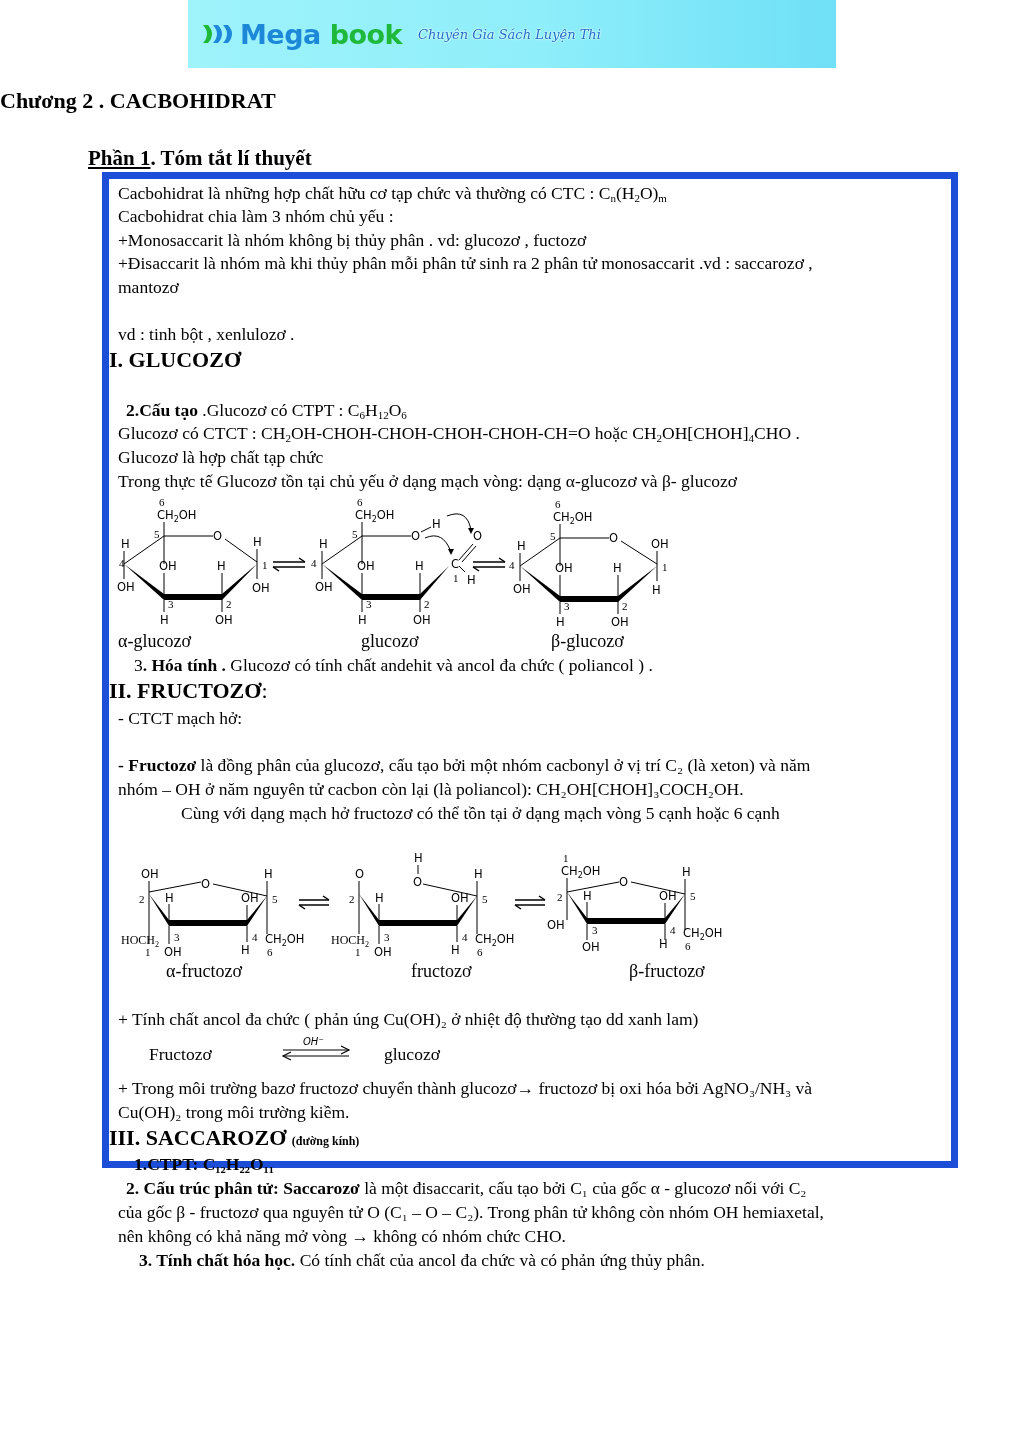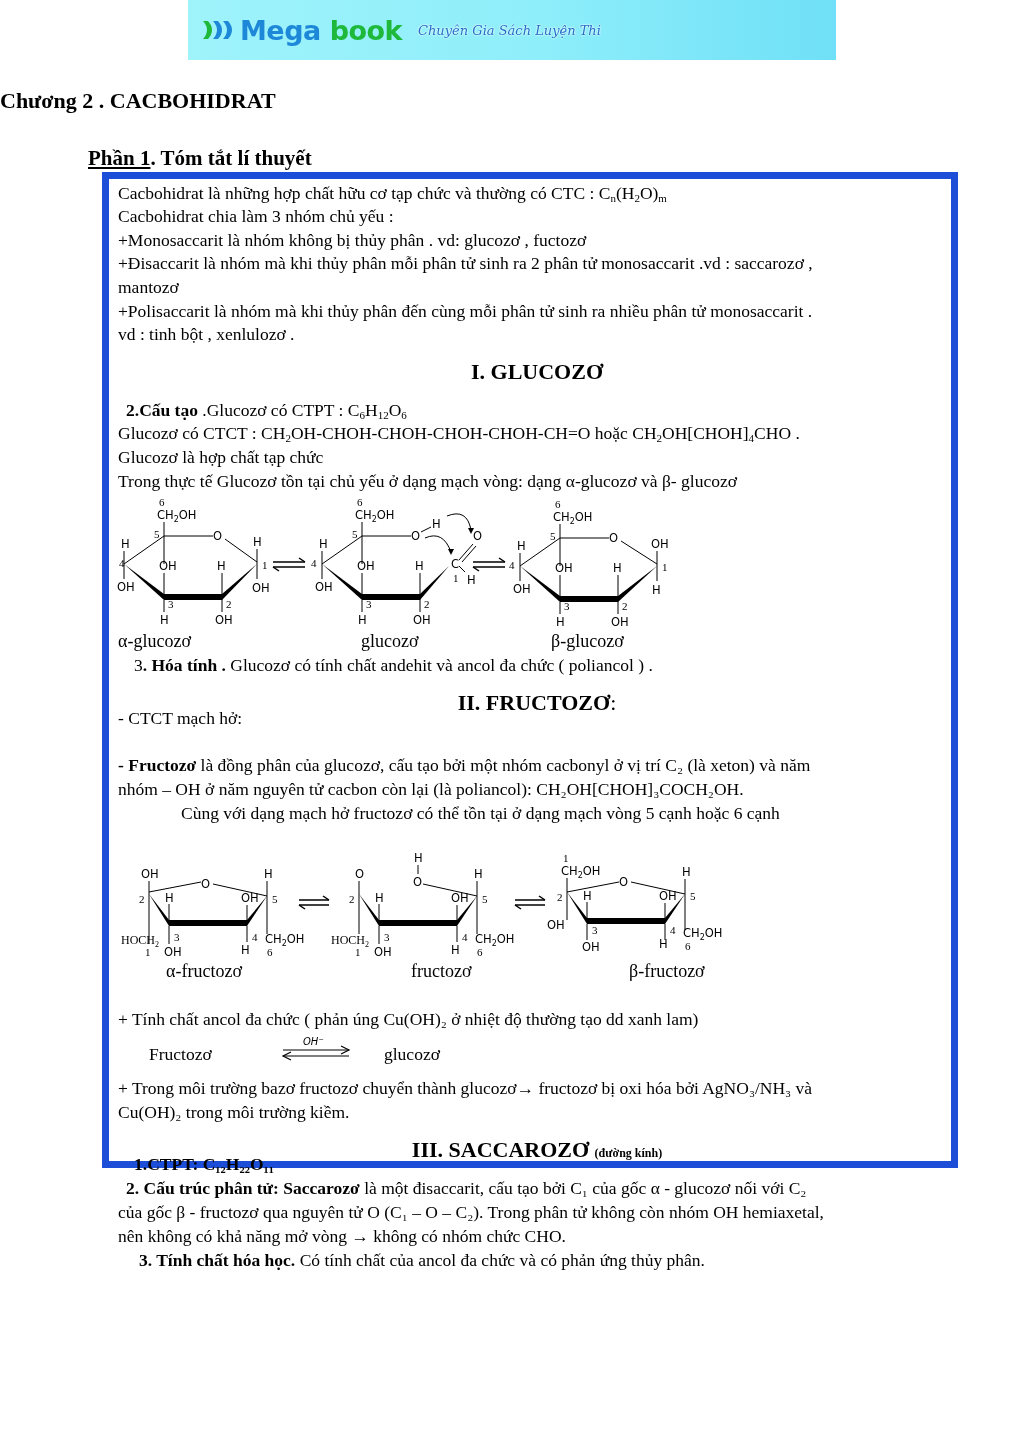--- a/index.html
+++ b/index.html
@@ -1,39 +1,39 @@
 <!DOCTYPE html>
 <html><head>
 <meta charset="utf-8">
 <style>
   html, body { margin: 0; padding: 0; background: #ffffff; }
   body { width: 1024px; height: 1447px; position: relative; overflow: hidden;
          font-family: "Liberation Serif", "DejaVu Serif", serif; color: #000; }
-  .banner { position: absolute; left: 188px; top: 0; width: 648px; height: 60px;
+  .banner { position: absolute; left: 188px; top: 0; width: 648px; height: 68px;
             background: linear-gradient(90deg, #9ff3fb 0%, #8eeefa 55%, #6fe0f7 100%);
             display: flex; align-items: center; }
   .banner-logo-mark { margin-left: 14px; display: flex; align-items: center; }
   .banner-brand { font-family: "DejaVu Sans", sans-serif; font-weight: bold; font-size: 27px;
                   letter-spacing: -0.5px; margin-left: 4px; }
   .banner-brand .mega { color: #1e88d8; }
   .banner-brand .book { color: #1eb83a; }
   .banner-slogan { font-family: "DejaVu Serif", serif; font-style: italic; font-size: 13px;
                    color: #1e6fc8; margin-left: 16px; text-shadow: 0 0 2px #fff, 0 0 2px #fff; }
 
   .chapter-title { position: absolute; left: 0; width: 848px; top: 88px; text-align: left;
                    font-weight: bold; font-size: 22px; }
   .part-title { position: absolute; left: 88px; top: 146px; font-weight: bold; font-size: 21px; }
   .part-title .u { text-decoration: underline; }
 
   .box { position: absolute; left: 102px; top: 172px; width: 856px; height: 996px;
          border: 7px solid #1d4ed8; box-sizing: border-box; }
 
   .t { position: absolute; font-size: 17.5px; line-height: 21px; white-space: nowrap; }
   .b { font-weight: bold; }
-  .h { position: absolute; left: 0; width: 856px; text-align: center; font-weight: bold; font-size: 22px; margin-top: 12px; }
+  .h { position: absolute; left: 0; width: 856px; text-align: left; font-weight: bold; font-size: 22px; }
   sub { font-size: 11px; vertical-align: -3px; line-height: 0; }
 
   svg text { font-family: "DejaVu Sans", sans-serif; }
   svg .num { font-family: "Liberation Serif", serif; }
   .mol-label { position: absolute; font-size: 18px; white-space: nowrap; }
 </style>
 </head>
 <body>
 
 <div class="banner">
@@ -51,21 +51,20 @@
 <div class="chapter-title">Chương 2 . CACBOHIDRAT</div>
 <div class="part-title"><span class="u">Phần 1</span><span>. Tóm tắt lí thuyết</span></div>
 
 <div class="box">
 
   <div class="t" style="left:9px;top:4px"><span>Cacbohidrat là những hợp chất hữu cơ tạp chức và thường có CTC : C</span><sub>n</sub>(H<sub>2</sub>O)<sub>m</sub></div>
   <div class="t" style="left:9px;top:27px">Cacbohidrat chia làm 3 nhóm chủ yếu :</div>
   <div class="t" style="left:9px;top:51px">+Monosaccarit là nhóm không bị thủy phân . vd: glucozơ , fuctozơ</div>
   <div class="t" style="left:9px;top:74px">+Đisaccarit là nhóm mà khi thủy phân mỗi phân tử sinh ra 2 phân tử monosaccarit .vd : saccarozơ ,</div>
   <div class="t" style="left:9px;top:98px">mantozơ</div>
-  <div class="t" style="left:9px;top:122px">+Polisaccarit là nhóm mà khi thủy phân đến cùng mỗi phân tử sinh ra nhiều  phân tử monosaccarit .</div>
   <div class="t" style="left:9px;top:145px">vd : tinh bột , xenlulozơ .</div>
 
   <div class="h" style="top:168px">I. GLUCOZƠ</div>
   <div class="t" style="left:17px;top:221px"><span class="b">2.Cấu tạo</span><span> .Glucozơ có CTPT : C</span><sub>6</sub>H<sub>12</sub>O<sub>6</sub></div>
   <div class="t" style="left:9px;top:244px"><span>Glucozơ có CTCT : CH</span><sub>2</sub><span>OH-CHOH-CHOH-CHOH-CHOH-CH=O hoặc  CH</span><sub>2</sub><span>OH[CHOH]</span><sub>4</sub><span>CHO .</span></div>
   <div class="t" style="left:9px;top:268px">Glucozơ là hợp chất tạp chức</div>
   <div class="t" style="left:9px;top:292px">Trong thực tế  Glucozơ tồn tại chủ yếu ở dạng mạch vòng: dạng α-glucozơ và β- glucozơ</div>
 
   <svg style="position:absolute;left:0;top:315px" width="560" height="135">
     <g font-size="11.5">

